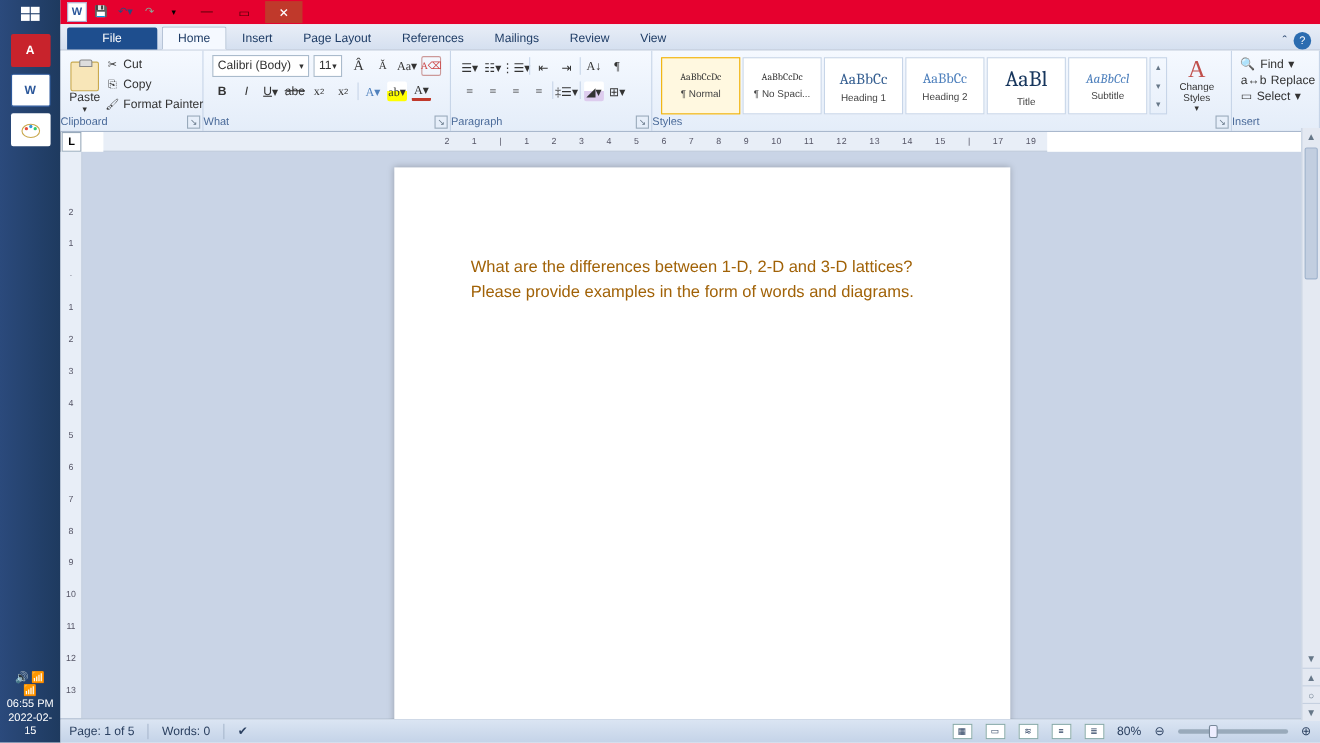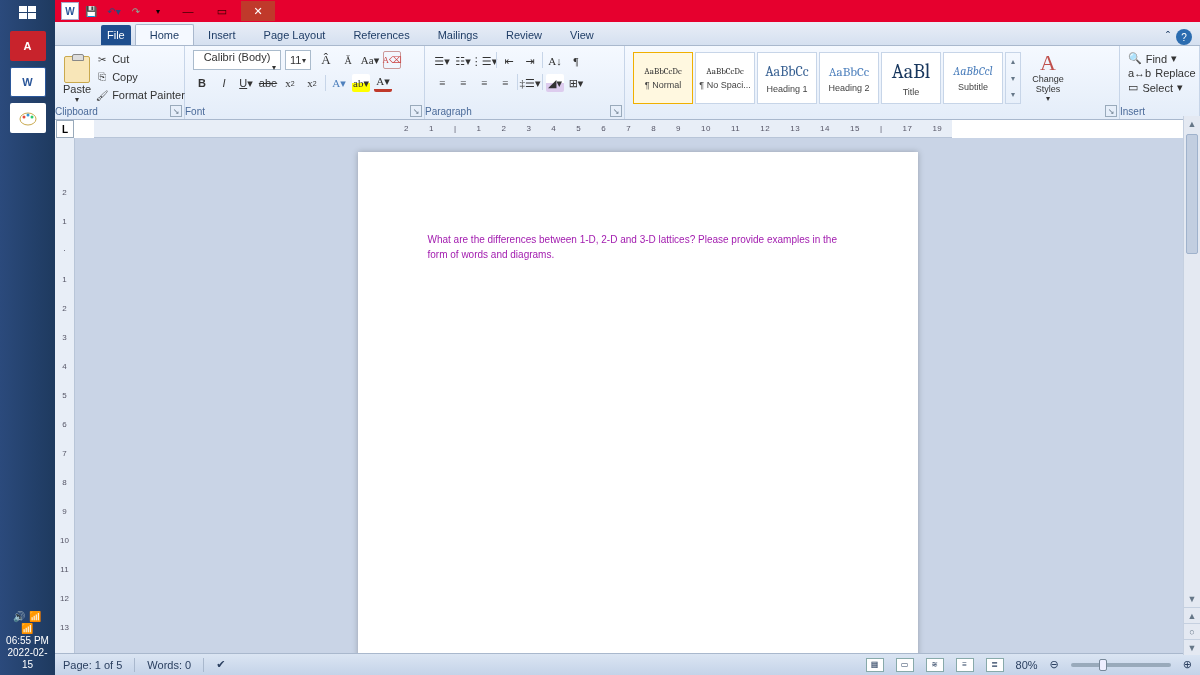--- a/index.html
+++ b/index.html
@@ -19,45 +19,45 @@
 .qat { height:22px; background:#e6002e; display:flex; align-items:center; padding:0 6px; color:#000; }
 .qat .qat-icon { width:18px; height:18px; margin-right:4px; display:flex; align-items:center; justify-content:center; font-size:10px; }
 .qat .doc-icon { background:#fff; color:#2b579a; font-weight:bold; border:1px solid #aac; }
 .qat .title { flex:1; text-align:center; font-size:12px; color:#3b0000; }
 .qat .win-btns { display:flex; }
 .qat .win-btn { width:34px; height:20px; display:flex; align-items:center; justify-content:center; color:#3b0000; font-size:11px; }
 .qat .win-close { background:#c0392b; color:#fff; margin-left:2px; }
 
 .tabs { height:24px; background:linear-gradient(#e9eef7,#d5e0f0); border-bottom:1px solid #a9b8cd; display:flex; align-items:flex-end; padding-left:6px; }
 .tabs .tab { padding:4px 14px; font-size:11px; color:#1f3d66; cursor:pointer; }
-.tabs .tab-file { background:#1e4e8e; color:#fff; border-radius:2px 2px 0 0; margin-right:4px; padding:4px 6px;margin-left:40px; }
+.tabs .tab-file { background:#1e4e8e; color:#fff; border-radius:2px 2px 0 0; margin-right:4px; padding:4px 32px; }
 .tabs .tab-active { background:#f5f9ff; border:1px solid #a9b8cd; border-bottom:none; border-radius:2px 2px 0 0; }
 .tabs .tab-right { margin-left:auto; display:flex; padding-right:8px; gap:6px; font-size:12px; color:#1f3d66; align-items:center; }
 .tabs .help { width:16px; height:16px; border-radius:50%; background:#2b6cb0; color:#fff; display:flex; align-items:center; justify-content:center; font-size:10px; }
 
 .ribbon { height:74px; background:linear-gradient(#f5f9ff,#e4edf9); border-bottom:1px solid #a9b8cd; display:flex; font-size:11px; color:#333; }
 .group { border-right:1px solid #c7d5e8; padding:4px 8px 2px 8px; display:flex; flex-direction:column; position:relative; }
 .group-title { position:absolute; bottom:2px; left:0; right:0; text-align:left; font-size:10px; color:#4a6a99; }
 .group .body { flex:1; display:flex; align-items:flex-start; gap:4px; }
 .launcher { position:absolute; right:2px; bottom:2px; width:12px; height:12px; border:1px solid #9ab; font-size:8px; display:flex; align-items:center; justify-content:center; color:#678; }
 
 .paste-btn { width:36px; height:54px; display:flex; flex-direction:column; align-items:center; justify-content:flex-start; padding-top:6px; }
 .paste-btn .clip { width:26px; height:30px; background:#f8e6b8; border:1px solid #c9a94e; border-radius:2px; position:relative; }
 .paste-btn .clip::before { content:""; position:absolute; top:-3px; left:7px; width:10px; height:5px; border:1px solid #888; border-radius:2px 2px 0 0; background:#ddd; }
 .mini-row { display:flex; align-items:center; gap:3px; height:18px; white-space:nowrap; }
 .mini-icon { width:14px; height:14px; display:inline-flex; align-items:center; justify-content:center; font-size:10px; }
 
 .font-combo { border:1px solid #abc; background:#fff; height:20px; padding:0 4px; display:flex; align-items:center; font-size:11px; }
-.font-name { width:88px;flex-direction:column; }
+.font-name { width:88px; }
 .font-size { width:26px; margin-left:4px; }
 .font-btns { display:flex; gap:4px; align-items:center; height:20px; margin-left:6px; }
 .fbtn { width:18px; height:18px; display:flex; align-items:center; justify-content:center; border-radius:2px; font-family:"Times New Roman",serif; }
 
 .styles-gallery { display:flex; gap:2px; align-items:center; height:56px; }
-.style-item { width:60px; height:52px; border:1px solid #c7d5e8; background:#fff; display:flex; flex-direction:column; align-items:center; justify-content:center; font-size:9px; padding:2px; }
+.style-item { width:72px; height:52px; border:1px solid #c7d5e8; background:#fff; display:flex; flex-direction:column; align-items:center; justify-content:center; font-size:9px; padding:2px; }
 .style-item.sel { border:1px solid #f0b000; background:#fff8e0; }
 .style-item .prev { font-family:Cambria,serif; }
 .style-item .lbl { margin-top:4px; font-size:9px; color:#444; }
 .gallery-more { width:16px; height:52px; border:1px solid #c7d5e8; display:flex; flex-direction:column; }
 .gallery-more div { flex:1; display:flex; align-items:center; justify-content:center; font-size:8px; color:#678; }
 
 .change-styles { width:46px; height:54px; display:flex; flex-direction:column; align-items:center; justify-content:center; font-size:9px; text-align:center; line-height:1.1; }
 .change-styles .ico { font-size:22px; font-family:"Times New Roman",serif; color:#c0504d; }
 
 .editing-col { display:flex; flex-direction:column; gap:2px; padding-top:2px; }
@@ -66,21 +66,21 @@
 .ruler-h { height:18px; background:#e8eef7; border-bottom:1px solid #b8c5d8; margin-left:20px; font-size:8px; color:#556; display:flex; align-items:center; padding-left:300px; letter-spacing:0.5px; overflow:hidden;}
 .ruler-h span { margin:0 10px; }
 
 .editor-area { flex:1; background:#c9d4e6; display:flex; overflow:hidden; }
 .ruler-v { width:20px; background:#e8eef7; border-right:1px solid #b8c5d8; font-size:8px; color:#556; display:flex; flex-direction:column; align-items:center; padding-top:40px; }
 .ruler-v span { margin:10px 0; }
 .ruler-tab { width:18px; height:18px; border:1px solid #9ab; background:#fff; margin:0 0 0 1px; display:flex; align-items:center; justify-content:center; font-weight:bold; font-size:10px;}
 
 .doc-scroll { flex:1; overflow:auto; position:relative; }
 .page { width:560px; min-height:720px; background:#fff; margin:14px auto 0 auto; box-shadow:0 0 6px rgba(0,0,0,.25); padding:80px 70px; }
-.page p { font-family:"Arial Narrow",Arial,sans-serif; font-size:10px; line-height:1.5; color:#a21caf; font-stretch:condensed; }
+.page p { font-family:"Arial Narrow",Arial,sans-serif; font-size:15px; line-height:1.5; color:#a16207; font-stretch:condensed; }
 
 .vscroll { position:absolute; right:0; top:116px; bottom:20px; width:17px; background:#e4e9f2; border-left:1px solid #c5d0e0; }
 .vscroll .thumb { position:absolute; left:2px; right:2px; top:18px; height:120px; background:#c2cee0; border:1px solid #9fb2cc; border-radius:2px;}
 .vscroll .arr { position:absolute; left:0; right:0; height:16px; display:flex; align-items:center; justify-content:center; font-size:9px; color:#678; }
 .vscroll .arr.up{top:0} .vscroll .arr.dn{bottom:48px}
 .vscroll .nav { position:absolute; bottom:0; left:0; right:0; height:48px; display:flex; flex-direction:column; }
 .vscroll .nav div{flex:1;display:flex;align-items:center;justify-content:center;font-size:9px;color:#678;border-top:1px solid #c5d0e0;}
 
 .statusbar { height:22px; background:linear-gradient(#dbe5f3,#c4d3e8); border-top:1px solid #a9b8cd; display:flex; align-items:center; font-size:11px; color:#2b4060; padding:0 8px; gap:12px; }
 .statusbar .sep { width:1px; height:14px; background:#a9b8cd; }
@@ -208,21 +208,21 @@
               <s>abe</s>
             </div>
           <div class="fbtn">x<sub style="font-size:7px">2</sub></div>
           <div class="fbtn">x<sup style="font-size:7px">2</sup></div>
           <div style="width:1px;height:16px;background:#c7d5e8"></div>
           <div class="fbtn" style="color:#4f81bd">A▾</div>
           <div class="fbtn" style="background:linear-gradient(#fff 50%,#ff0 50%)">ab▾</div>
           <div class="fbtn" style="border-bottom:3px solid #c0392b">A▾</div>
         </div>
       </div>
-      <div class="group-title">Font</div>
+      <div class="group-title">What</div>
       <div class="launcher">↘</div>
     </div>
 
     <div class="group" style="width:200px">
       <div class="body" style="flex-direction:column;gap:4px;padding-top:2px">
         <div style="display:flex;gap:3px">
           <div class="fbtn">☰▾</div>
           <div class="fbtn">☷▾</div>
           <div class="fbtn">⋮☰▾</div>
           <div style="width:1px;height:16px;background:#c7d5e8"></div>
@@ -280,20 +280,21 @@
               <div>▾</div>
               <div>▾</div>
             </div>
         </div>
         <div class="change-styles">
           <span class="ico">A</span>
           <span>Change Styles</span>
           <span style="font-size:8px">▾</span>
         </div>
       </div>
+      <div class="group-title">Styles</div>
       <div class="launcher">↘</div>
     </div>
 
     <div class="group" style="width:80px">
       <div class="editing-col">
         <div class="erow"><span>🔍</span><span>Find</span>▾</div>
         <div class="erow">
             <span>a↔b</span>
             <span>Replace</span>
           </div>

